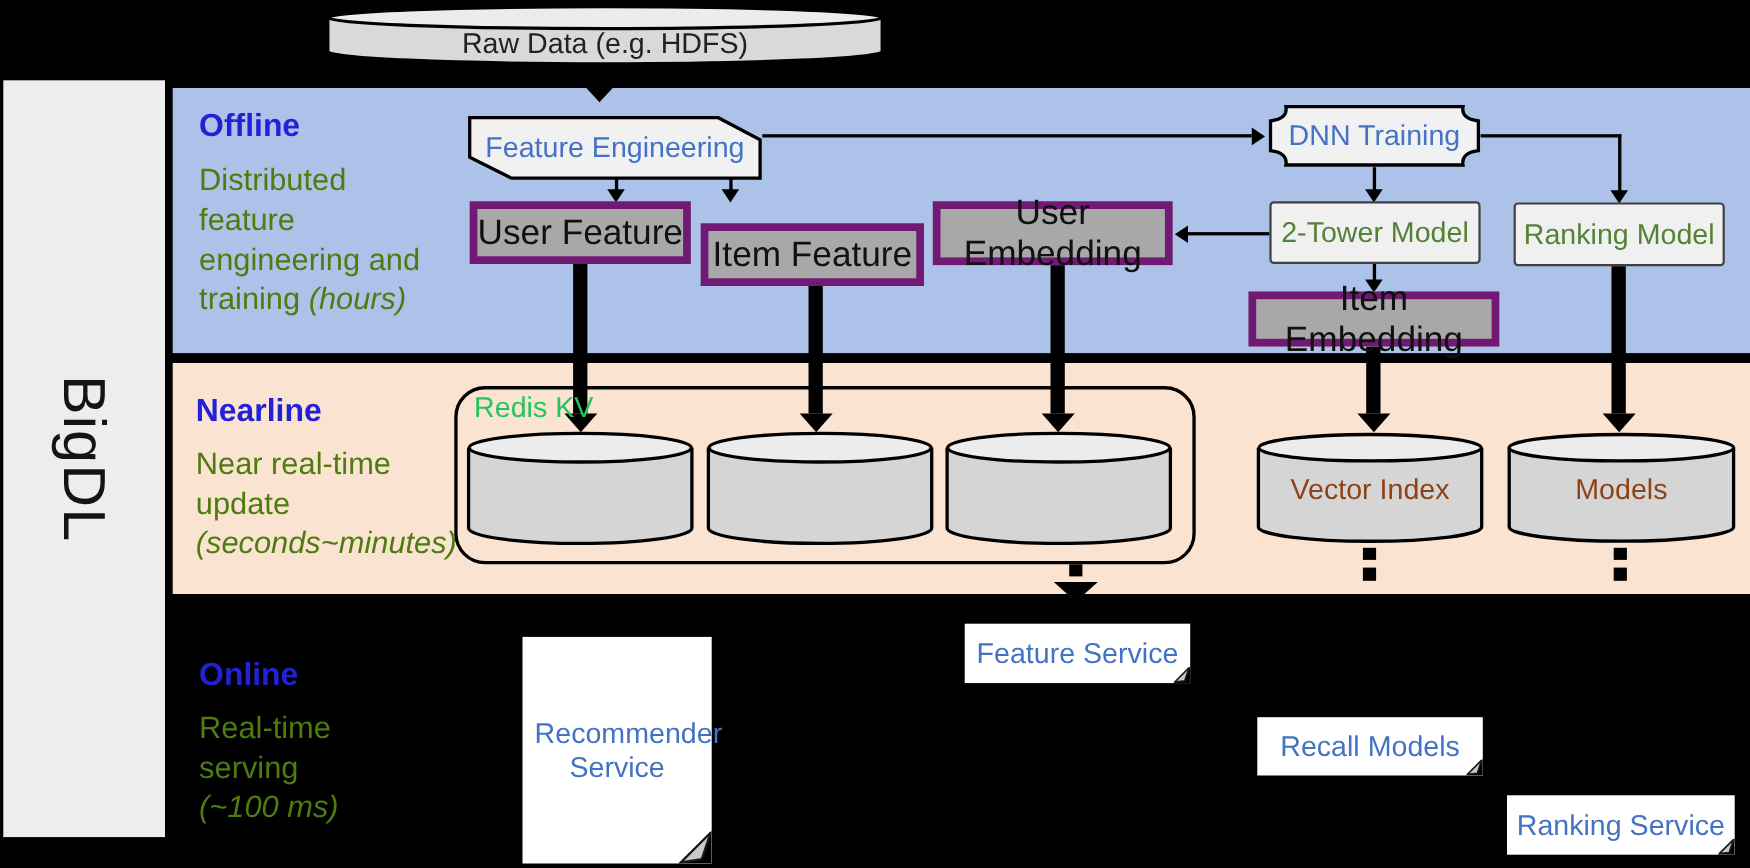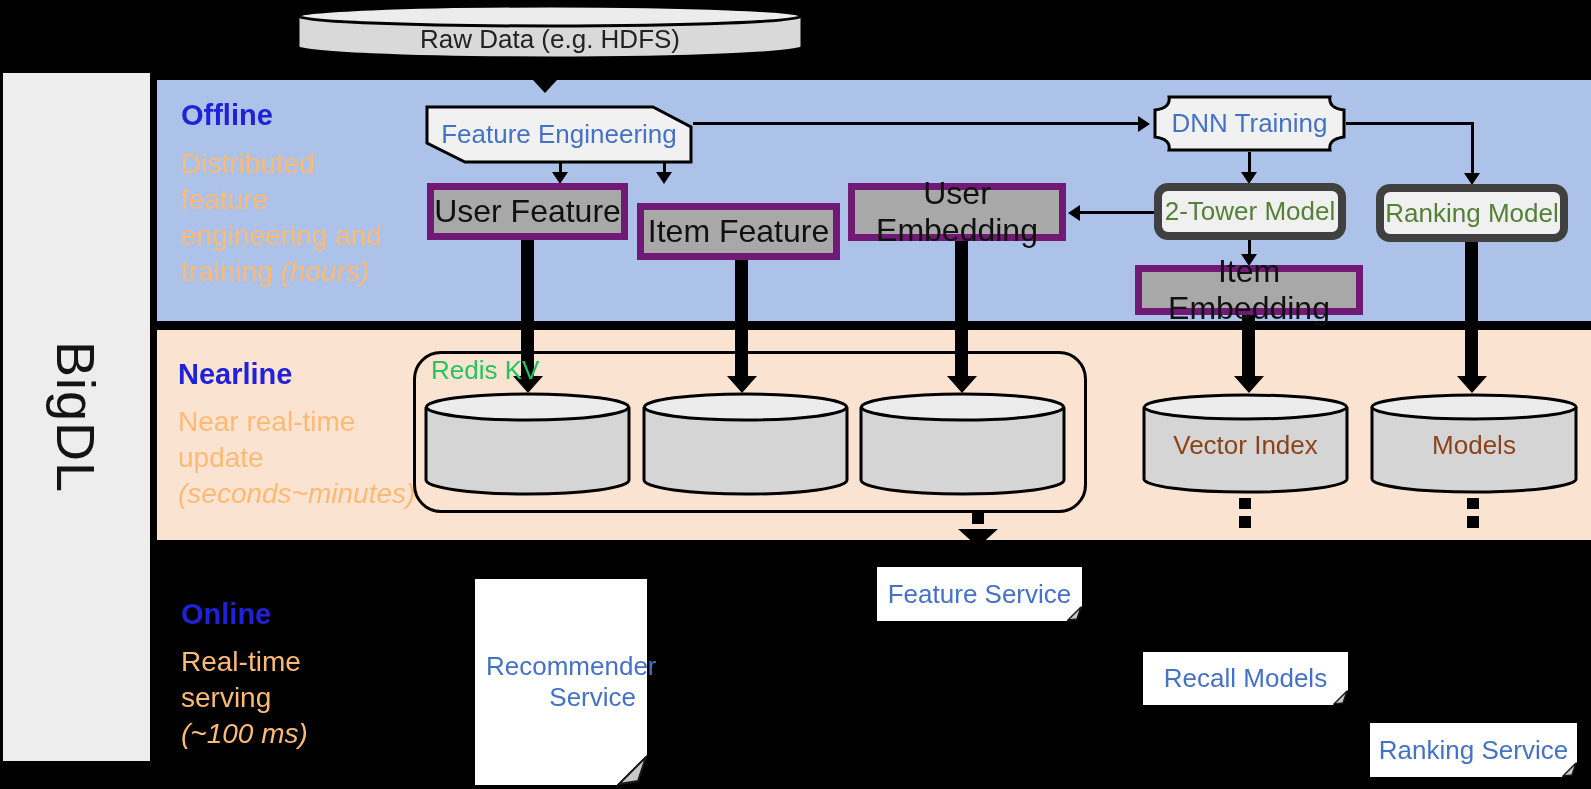--- a/index.html
+++ b/index.html
@@ -12,27 +12,27 @@
              display:flex;align-items:center;justify-content:center;}
   #bigdl-bar .brand{transform:rotate(90deg);font-size:54px;color:#141414;letter-spacing:1px;white-space:nowrap;}
 
   
   .band{left:157px;width:1434px;}
   #band-offline{top:80px;height:241px;background:#adc2e8;}
   #band-nearline{top:330px;height:210px;background:#fbe3d1;}
 
   
   .sec-title{font-size:29px;font-weight:600;color:#2121d8;}
-  .sec-desc{font-size:28px;color:#fdba74;line-height:36px;}
+  .sec-desc{font-size:28px;color:#4d7c0f;line-height:36px;}
   .sec-desc .it{font-style:italic;}
 
   
   .node{display:flex;align-items:center;justify-content:center;text-align:center;}
   .gray-node{background:#a8a8a8;border:7px solid #701a75;color:#111;font-size:32px;}
-  .round-node{background:#f0f0f0;border:8px solid #404040;border-radius:14px;font-size:26px;text-align:center;}
+  .round-node{background:#f0f0f0;border:2px solid #404040;border-radius:4px;font-size:26px;text-align:center;}
   .green-text{color:#538135;}
   .blue-text{color:#4472c4;}
   .shape{display:flex;align-items:center;justify-content:center;}
   .shape svg{position:absolute;inset:0;width:100%;height:100%;}
   .shape .lbl{position:relative;font-size:26px;}
 
   
   .cyl svg{position:absolute;inset:0;width:100%;height:100%;}
   .cyl .lbl{position:absolute;width:100%;text-align:center;font-size:26px;color:#8c4318;}
 
@@ -45,21 +45,21 @@
   .ah-down-big{width:0;height:0;border-left:15px solid transparent;border-right:15px solid transparent;border-top:17px solid #000;}
   .ah-down-funnel{width:0;height:0;border-left:20px solid transparent;border-right:20px solid transparent;border-top:18px solid #000;}
   .ah-right{width:0;height:0;border-top:8px solid transparent;border-bottom:8px solid transparent;border-left:12px solid #000;}
   .ah-left{width:0;height:0;border-top:8px solid transparent;border-bottom:8px solid transparent;border-right:12px solid #000;}
 
   
   #redis-box{left:413px;top:351px;width:674px;height:162px;border:3px solid #000;border-radius:28px;}
   #redis-label{left:431px;top:355px;font-size:26px;color:#22c55e;}
 
   
-  .svc{background:#fff;color:#4472c4;font-size:26px;display:flex;align-items:center;justify-content:center;text-align:right;}
+  .svc{background:#fff;color:#4472c4;font-size:26px;display:flex;align-items:center;justify-content:center;text-align:center;}
   .fold{position:absolute;right:0;bottom:0;}
 </style>
 </head>
 <body>
 
 <div id="stage">
 
   <div class="abs" id="bigdl-bar">
     <span class="brand">BigDL</span>
   </div>

